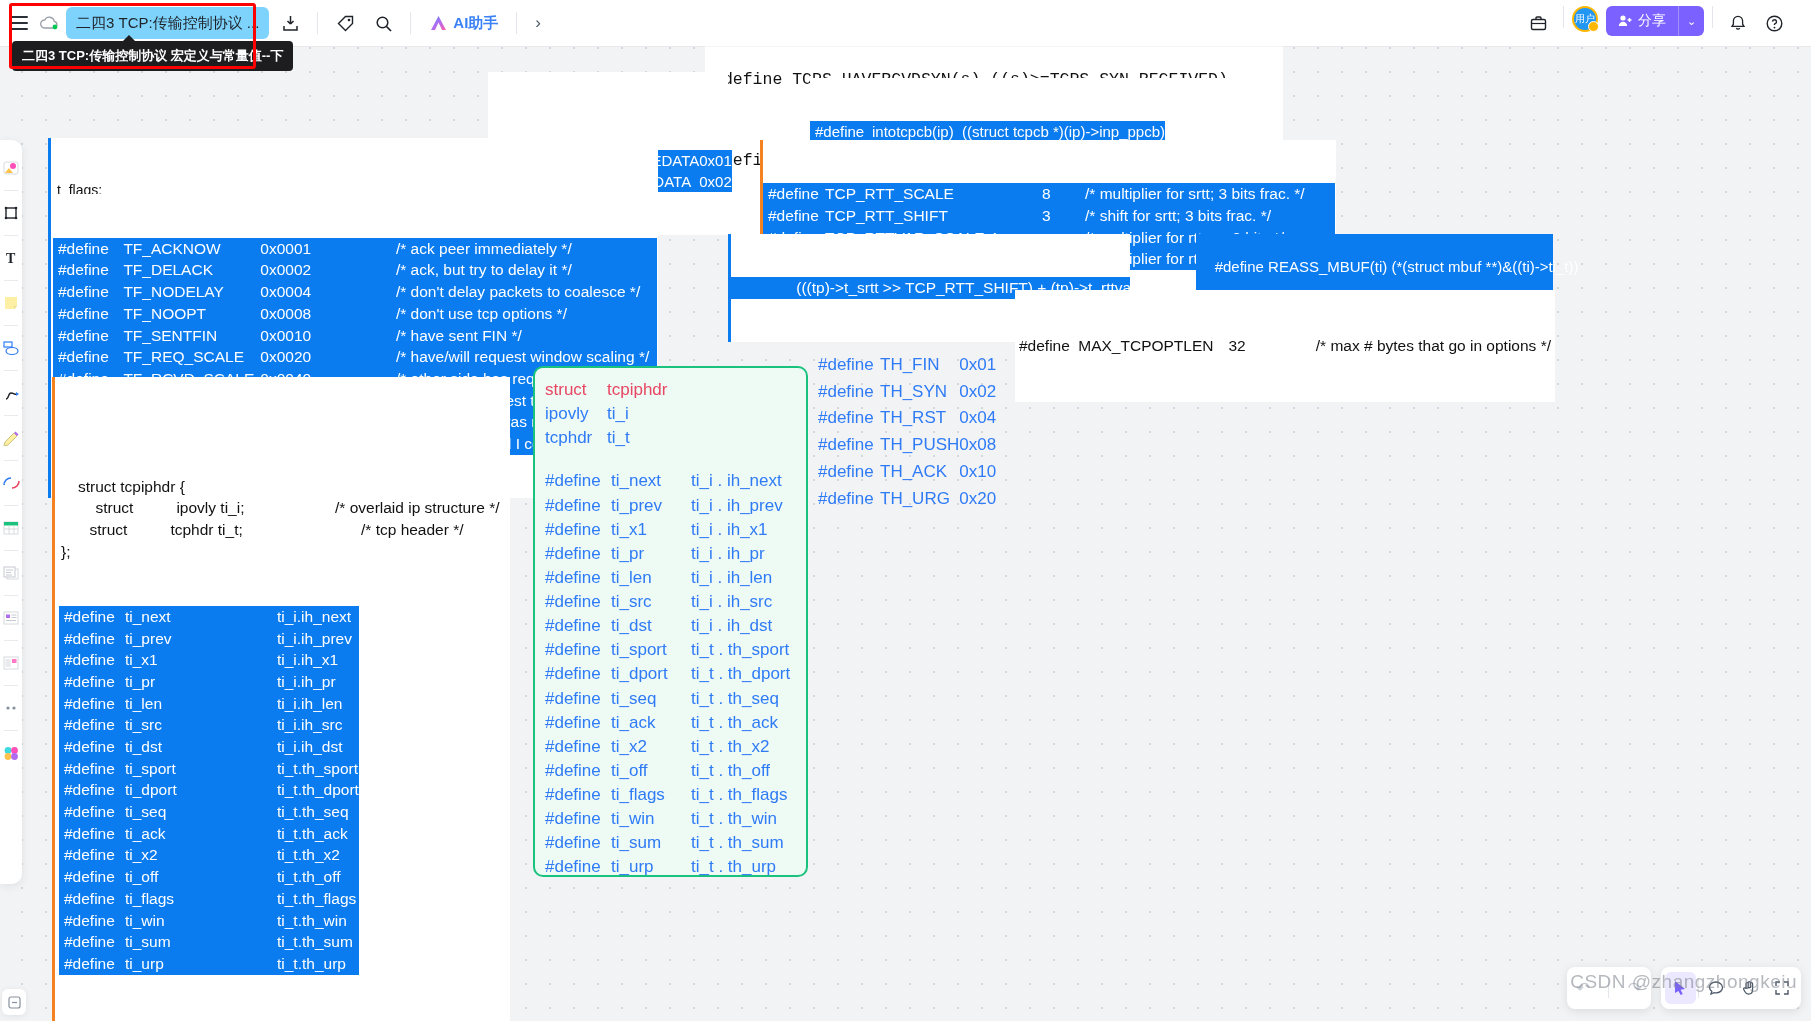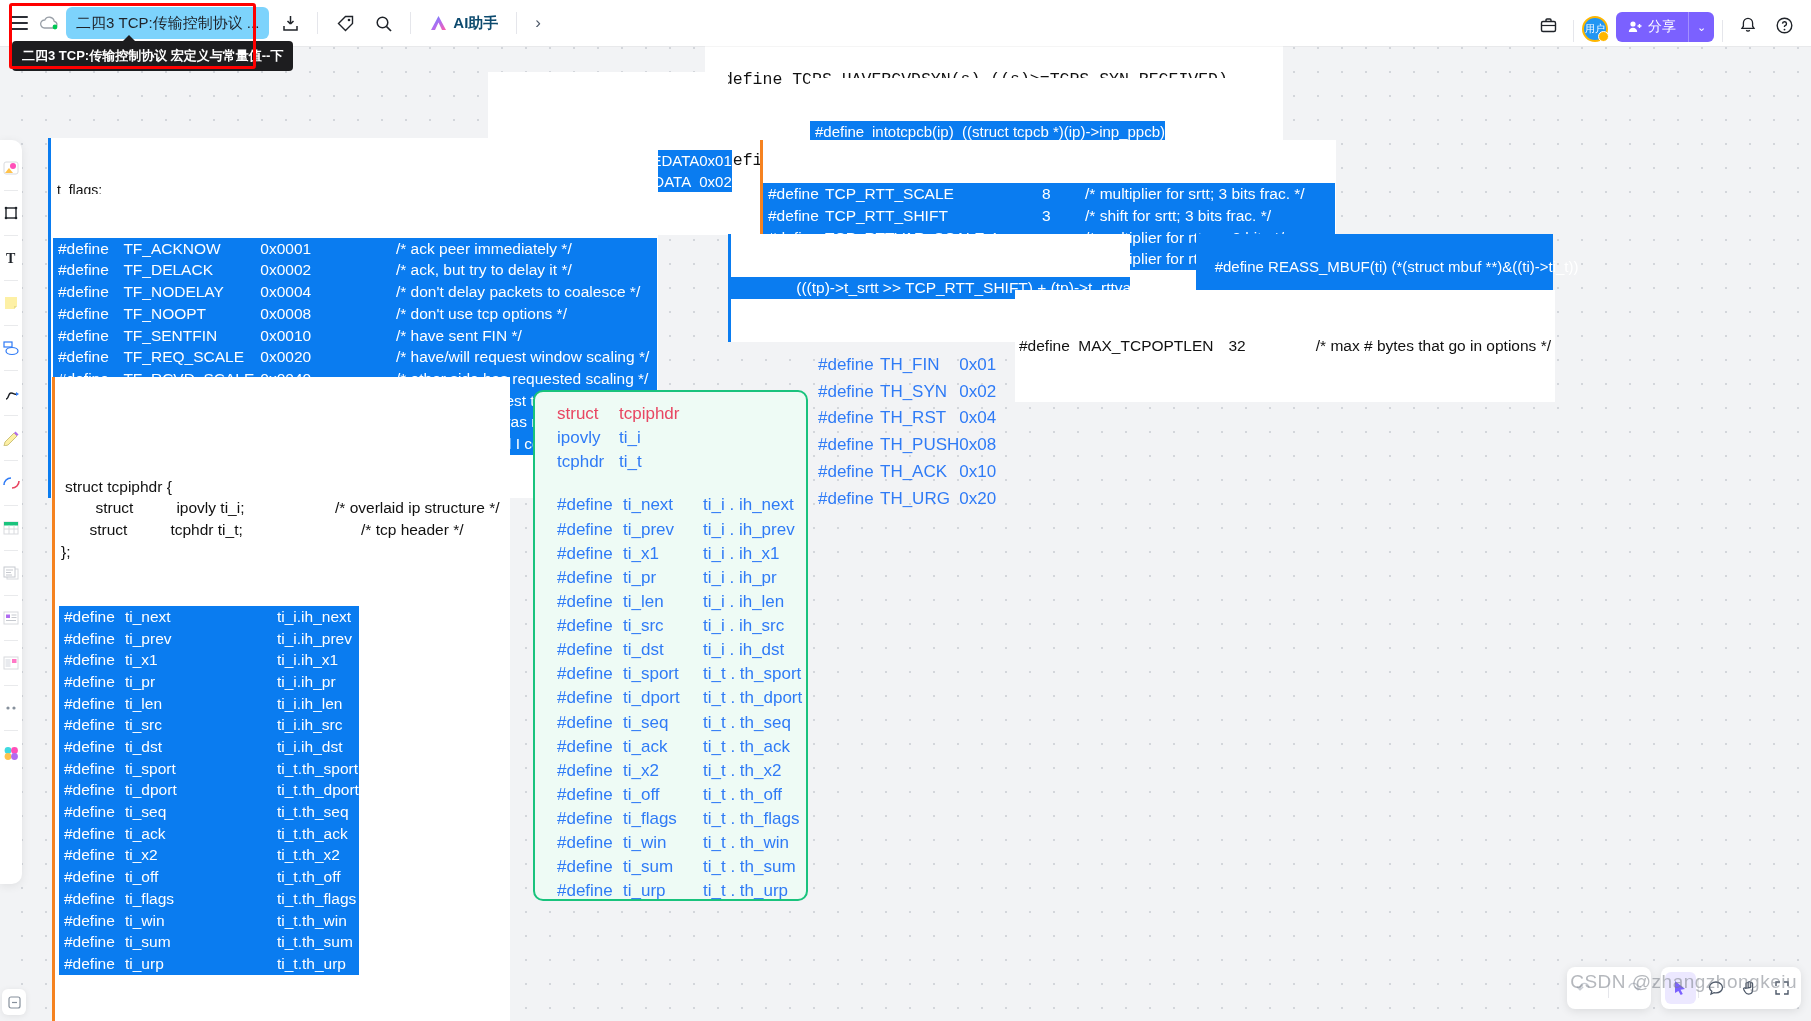--- a/index.html
+++ b/index.html
@@ -37,26 +37,26 @@
     display: flex; align-items: center; height: 32px; padding: 0 10px;
     background: #7dd3fc; border-radius: 6px; max-width: 210px;
   }
   .doc-title { font-size: 15px; color: #1f2329; white-space: nowrap; overflow: hidden; text-overflow: ellipsis; }
   .tb-icon {
     width: 34px; height: 34px; border-radius: 6px;
     display: flex; align-items: center; justify-content: center; cursor: pointer; color: #1f2329;
   }
   .tb-sep { width: 1px; height: 22px; background: #e5e6eb; margin: 0 6px; }
   .ai-btn { display: flex; align-items: center; gap: 5px; padding: 0 8px; height: 32px; border-radius: 6px; cursor: pointer; }
-  .ai-btn span { font-size: 15px; font-weight: bold; color: #0c4a6e; }
+  .ai-btn span { font-size: 15px; font-weight: bold; color: #3b82f6; }
   .chev-right { font-size: 17px; color: #4e5969; padding: 0 8px; cursor: pointer; }
 
   .tb-right {
-    position: absolute; right: 6px; top: 6px; height: 36px;
-    display: flex; align-items: flex-end; gap: 2px;
+    position: absolute; right: 16px; top: 6px; height: 36px;
+    display: flex; align-items: flex-start; gap: 2px;
     background: #fff; border-radius: 8px; padding: 0 4px;
   }
   .avatar {
     width: 26px; height: 26px; border-radius: 50%;
     background: #2196f3; color: #fff; font-size: 10px;
     display: flex; align-items: center; justify-content: center;
     border: 2px solid #ffb700; position: relative;
   }
   .avatar:after { content:''; position:absolute; right:-3px; bottom:-2px; width:9px; height:9px; border-radius:50%; background:#ffb700; border:1.5px solid #fff; }
   .share-btn {
@@ -338,21 +338,21 @@
         <td style="width:110px;">32</td>
         <td>/* max # bytes that go in options */</td>
       </tr>
     </tbody></table>
   </div>
 
   <div class="code blk-white orangebar" style="left:52px; top:377px; width:458px; font-size:15.5px; padding:4px 0 6px 0;">
     <div style="padding-left:6px; height:8px; overflow:hidden;">;</div>
     <table class="codetab" style="width:452px;">
       <tbody><tr>
-        <td style="width:280px; padding-left:10px;">struct tcpiphdr {</td>
+        <td style="width:280px; padding-left:23px;">struct tcpiphdr {</td>
         <td></td>
       </tr>
       <tr>
         <td style="padding-left:6px;">        struct          ipovly ti_i;</td>
         <td>/* overlaid ip structure */</td>
       </tr>
       <tr>
         <td style="">        struct          tcphdr ti_t;</td>
         <td style="padding-left:26px;">/* tcp header */</td>
       </tr>
@@ -443,21 +443,21 @@
         <td>ti_t.th_sum</td>
       </tr>
       <tr class="blk-sel">
         <td style="padding-left:5px;">#define</td>
         <td>ti_urp</td>
         <td>ti_t.th_urp</td>
       </tr>
     </tbody></table>
   </div>
 
-  <div class="greencard" style="left:533px; top:366px; width:275px; height:511px; padding:10px 0 0 22px; font-size:17px; line-height:1.42;margin-top:24px;">
+  <div class="greencard" style="left:533px; top:366px; width:275px; height:511px; padding:10px 0 0 10px; font-size:17px; line-height:1.42;">
     <table class="codetab">
       <tbody>
           <tr>
         <td style="width:62px; color:#e84662;">struct</td>
         <td style="color:#e84662;">tcpiphdr</td>
       </tr>
       <tr>
         <td style="color:#2f7bf6;">ipovly</td>
         <td style="color:#2f7bf6;">ti_i</td>
       </tr>

